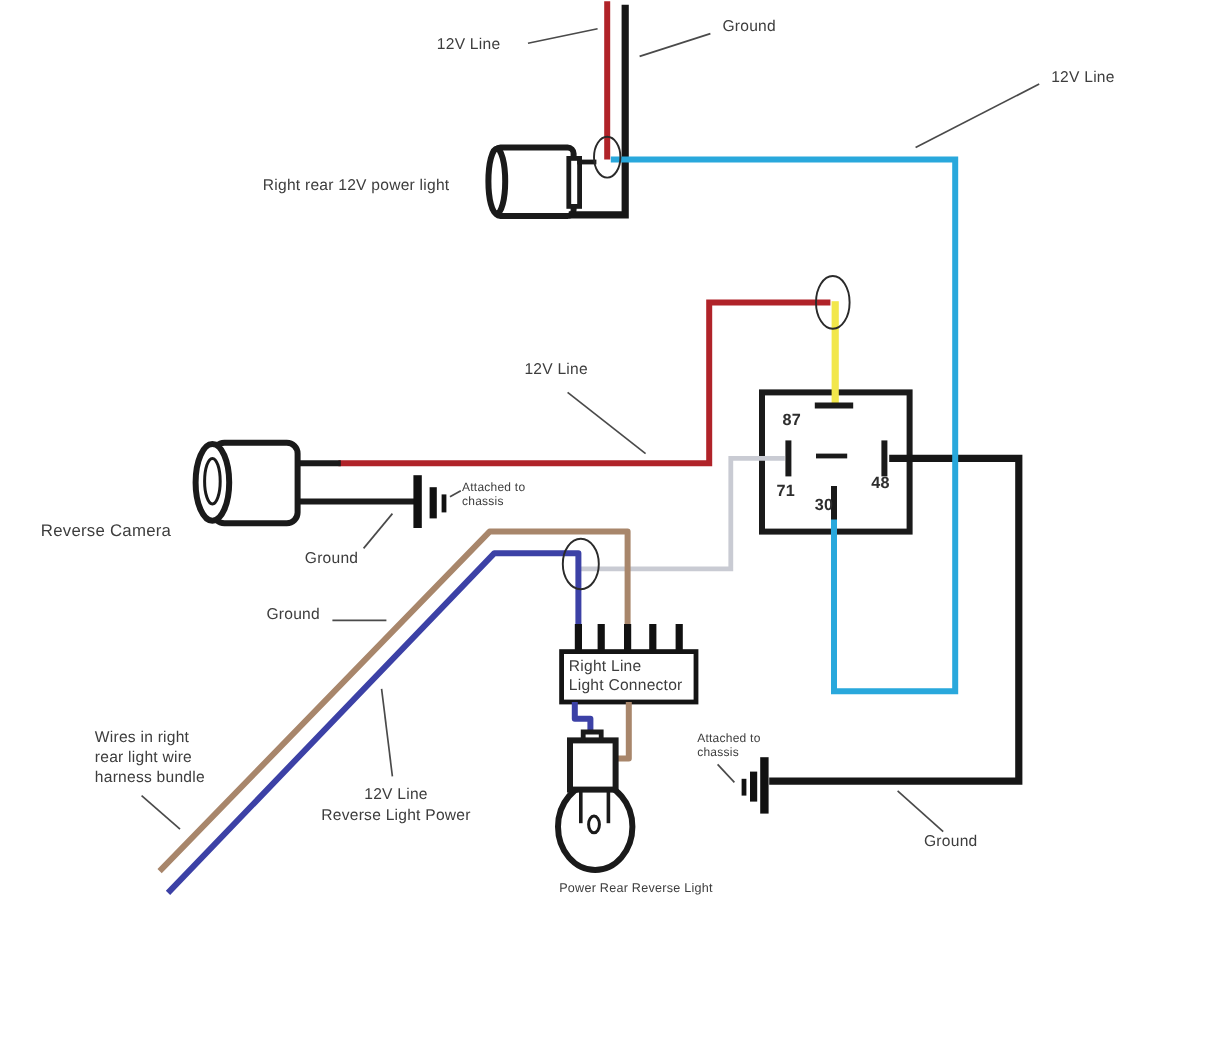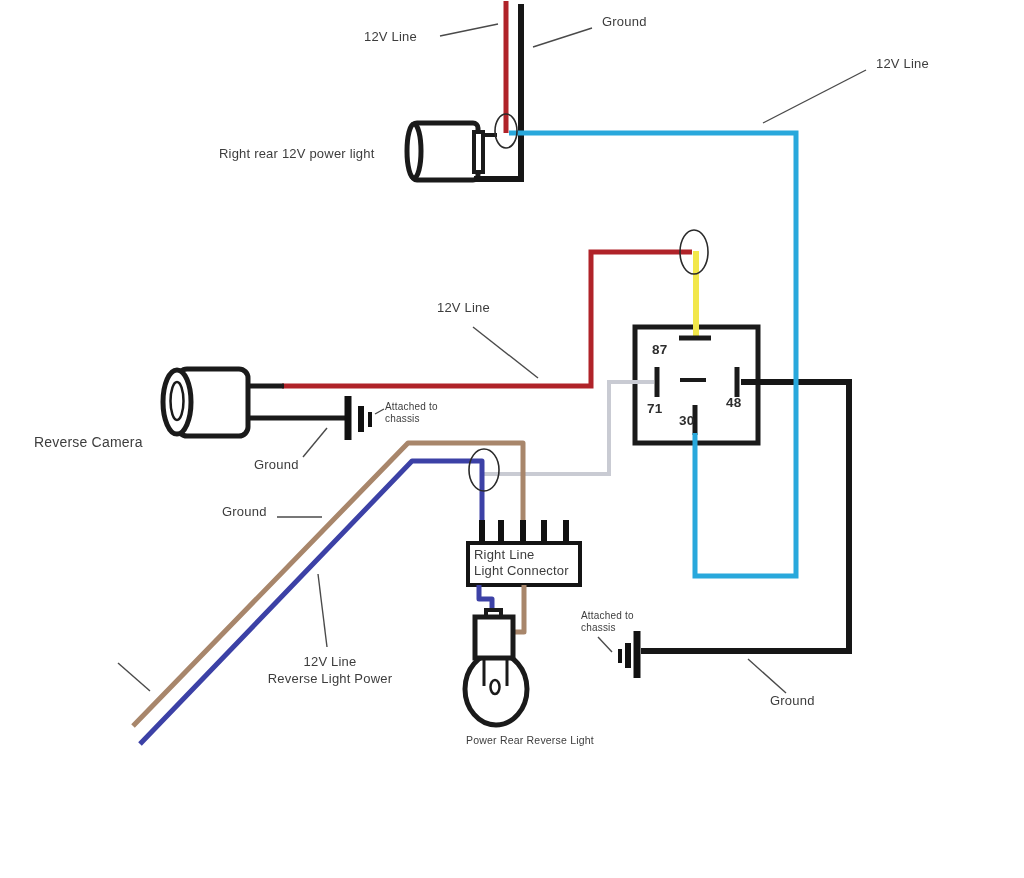--- a/index.html
+++ b/index.html
@@ -137,20 +137,23 @@
   <div class="lbl" style="left:364px;top:30px;">12V Line</div>
   <div class="lbl" style="left:602px;top:15px;">Ground</div>
   <div class="lbl" style="left:876px;top:57px;">12V Line</div>
   <div class="lbl" style="left:219px;top:147px;">Right rear 12V power light</div>
   <div class="lbl" style="left:437px;top:301px;">12V Line</div>
   <div class="lbl fs14" style="left:34px;top:399px;margin-top:36px;">Reverse Camera</div>
   <div class="lbl fs10" style="left:385px;top:401px;">Attached to
 chassis</div>
   <div class="lbl" style="left:254px;top:458px;">Ground</div>
   <div class="lbl" style="left:222px;top:505px;">Ground</div>
+  <div class="lbl lh17" style="left:79px;top:605px;">Wires in right
+rear light wire
+harness bundle</div>
   <div class="lbl lh17 ctr" style="left:250px;top:653px;width:160px;">12V Line
 Reverse Light Power</div>
   <div class="lbl lh155" style="left:474px;top:547px;">Right Line
 Light Connector</div>
   <div class="lbl fs105" style="left:466px;top:734px;">Power Rear Reverse Light</div>
   <div class="lbl fs10" style="left:581px;top:610px;">Attached to
 chassis</div>
   <div class="lbl" style="left:770px;top:694px;">Ground</div>
 
   <div class="lbl pin" style="left:652px;top:343px;">87</div>

